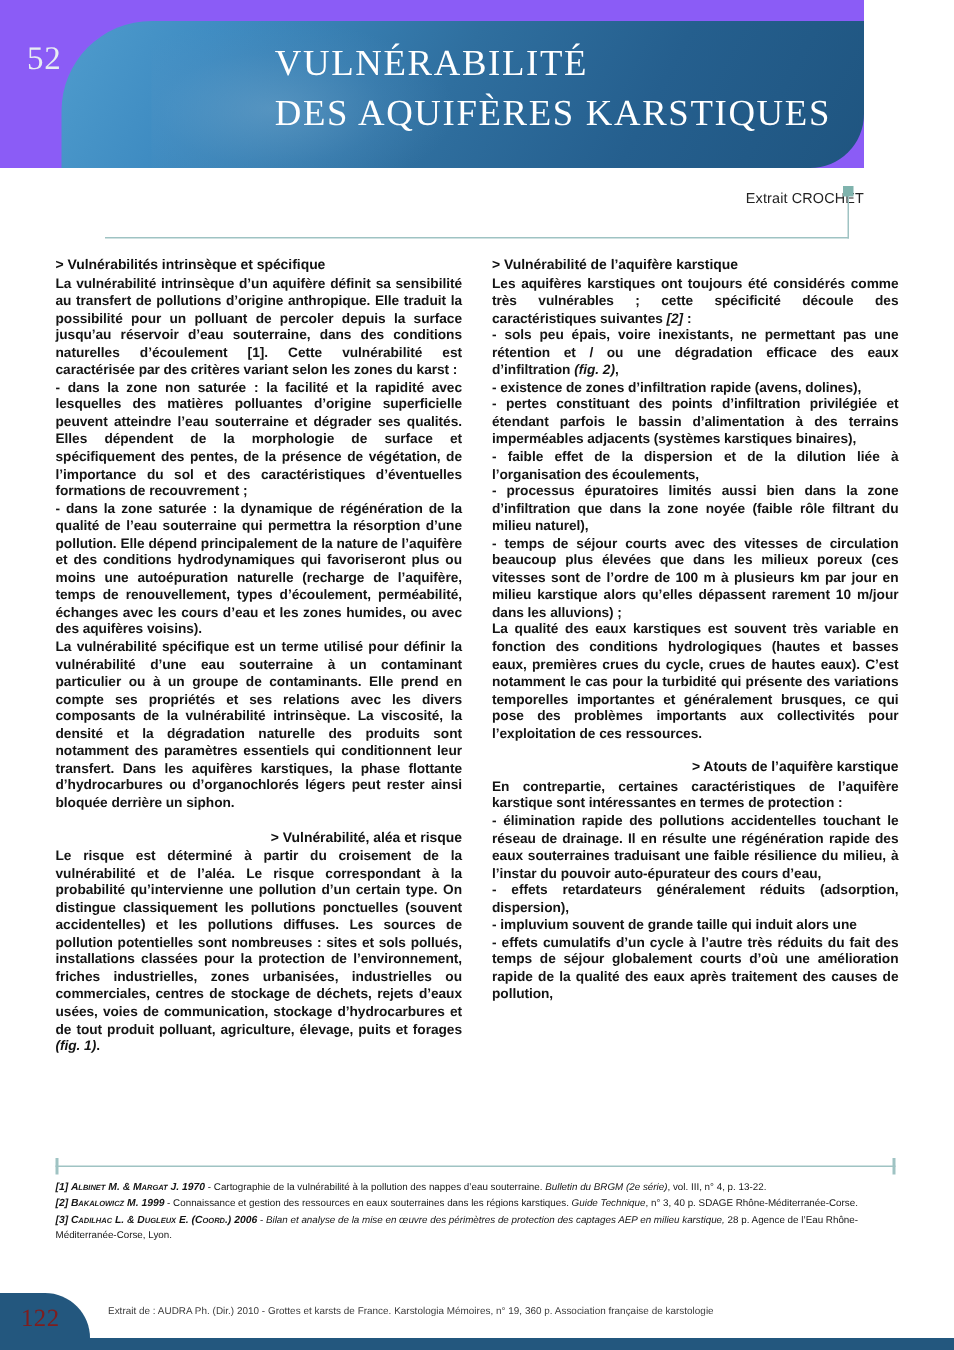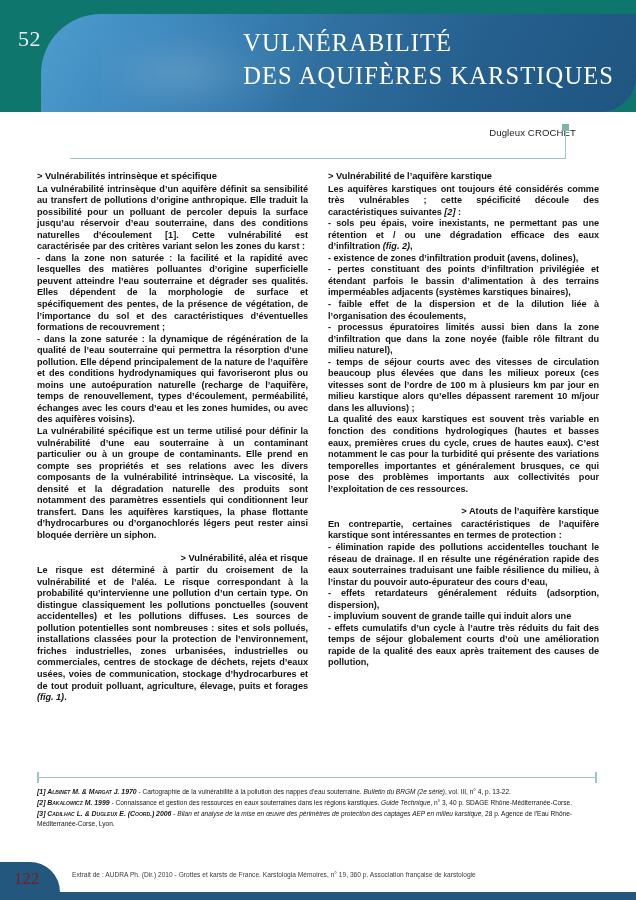--- a/index.html
+++ b/index.html
@@ -13,23 +13,23 @@
     font-family: "Liberation Sans", sans-serif;
     overflow: hidden;
     position: relative;
   }
 
   
   .header {
     position: absolute;
     left: 0;
     top: 0;
-    width: 636px;
+    width: 576px;
     height: 112px;
-    background: #0f766e;
+    background: #8b5cf6;
     overflow: hidden;
   }
   .header-inner-panel {
     position: absolute;
     left: 41px;
     top: 14px;
     right: 0;
     bottom: 0;
     background: linear-gradient(118deg, #4f9ccd 0%, #3f8cc2 18%, #2f6f9f 48%, #255f8e 72%, #1f5580 100%);
     border-top-left-radius: 60px;
@@ -254,21 +254,21 @@
 <div class="header">
   <div class="header-inner-panel"></div>
   <div class="page-number-top">52</div>
   <div class="header-title">
     <span class="l1">VULNÉRABILITÉ</span>
     <span class="l2">DES AQUIFÈRES KARSTIQUES</span>
   </div>
 </div>
 
 <div class="author-block">
-  <span class="author-name">Dugleux CROCHET</span>
+  <span class="author-name">Extrait CROCHET</span>
 </div>
 <div class="author-rule"></div>
 <div class="author-rule-tick"></div>
 <div class="author-square"></div>
 
 <div class="columns">
 
   <div class="col col-left">
 
     <h2 class="section-head">&gt; Vulnérabilités intrinsèque et spécifique</h2>
@@ -285,21 +285,21 @@
   </div>
 
   <div class="col col-right">
 
     <h2 class="section-head">&gt; Vulnérabilité de l’aquifère karstique</h2>
 
     <p class="body"><span>Les aquifères karstiques ont toujours été considérés comme très vulnérables ; cette spécificité découle des caractéristiques suivantes </span><span class="ital">[2]</span><span> :</span></p>
 
     <p class="body"><span>- sols peu épais, voire inexistants, ne permettant pas une rétention et / ou une dégradation efficace des eaux d’infiltration </span><span class="ital">(fig. 2)</span><span>,</span></p>
 
-    <p class="body nojust">- existence de zones d’infiltration produit (avens, dolines),</p>
+    <p class="body nojust">- existence de zones d’infiltration rapide (avens, dolines),</p>
     <p class="body">- pertes constituant des points d’infiltration privilégiée et étendant parfois le bassin d’alimentation à des terrains imperméables adjacents (systèmes karstiques binaires),</p>
     <p class="body">- faible effet de la dispersion et de la dilution liée à l’organisation des écoulements,</p>
     <p class="body">- processus épuratoires limités aussi bien dans la zone d’infiltration que dans la zone noyée (faible rôle filtrant du milieu naturel),</p>
     <p class="body">- temps de séjour courts avec des vitesses de circulation beaucoup plus élevées que dans les milieux poreux (ces vitesses sont de l’ordre de 100 m à plusieurs km par jour en milieu karstique alors qu’elles dépassent rarement 10 m/jour dans les alluvions) ;</p>
     <p class="body">La qualité des eaux karstiques est souvent très variable en fonction des conditions hydrologiques (hautes et basses eaux, premières crues du cycle, crues de hautes eaux). C’est notamment le cas pour la turbidité qui présente des variations temporelles importantes et généralement brusques, ce qui pose des problèmes importants aux collectivités pour l’exploitation de ces ressources.</p>
 
     <h2 class="section-head spaced">&gt; Atouts de l’aquifère karstique</h2>
 
     <p class="body">En contrepartie, certaines caractéristiques de l’aquifère karstique sont intéressantes en termes de protection :</p>
     <p class="body">- élimination rapide des pollutions accidentelles touchant le réseau de drainage. Il en résulte une régénération rapide des eaux souterraines traduisant une faible résilience du milieu, à l’instar du pouvoir auto-épurateur des cours d’eau,</p>

